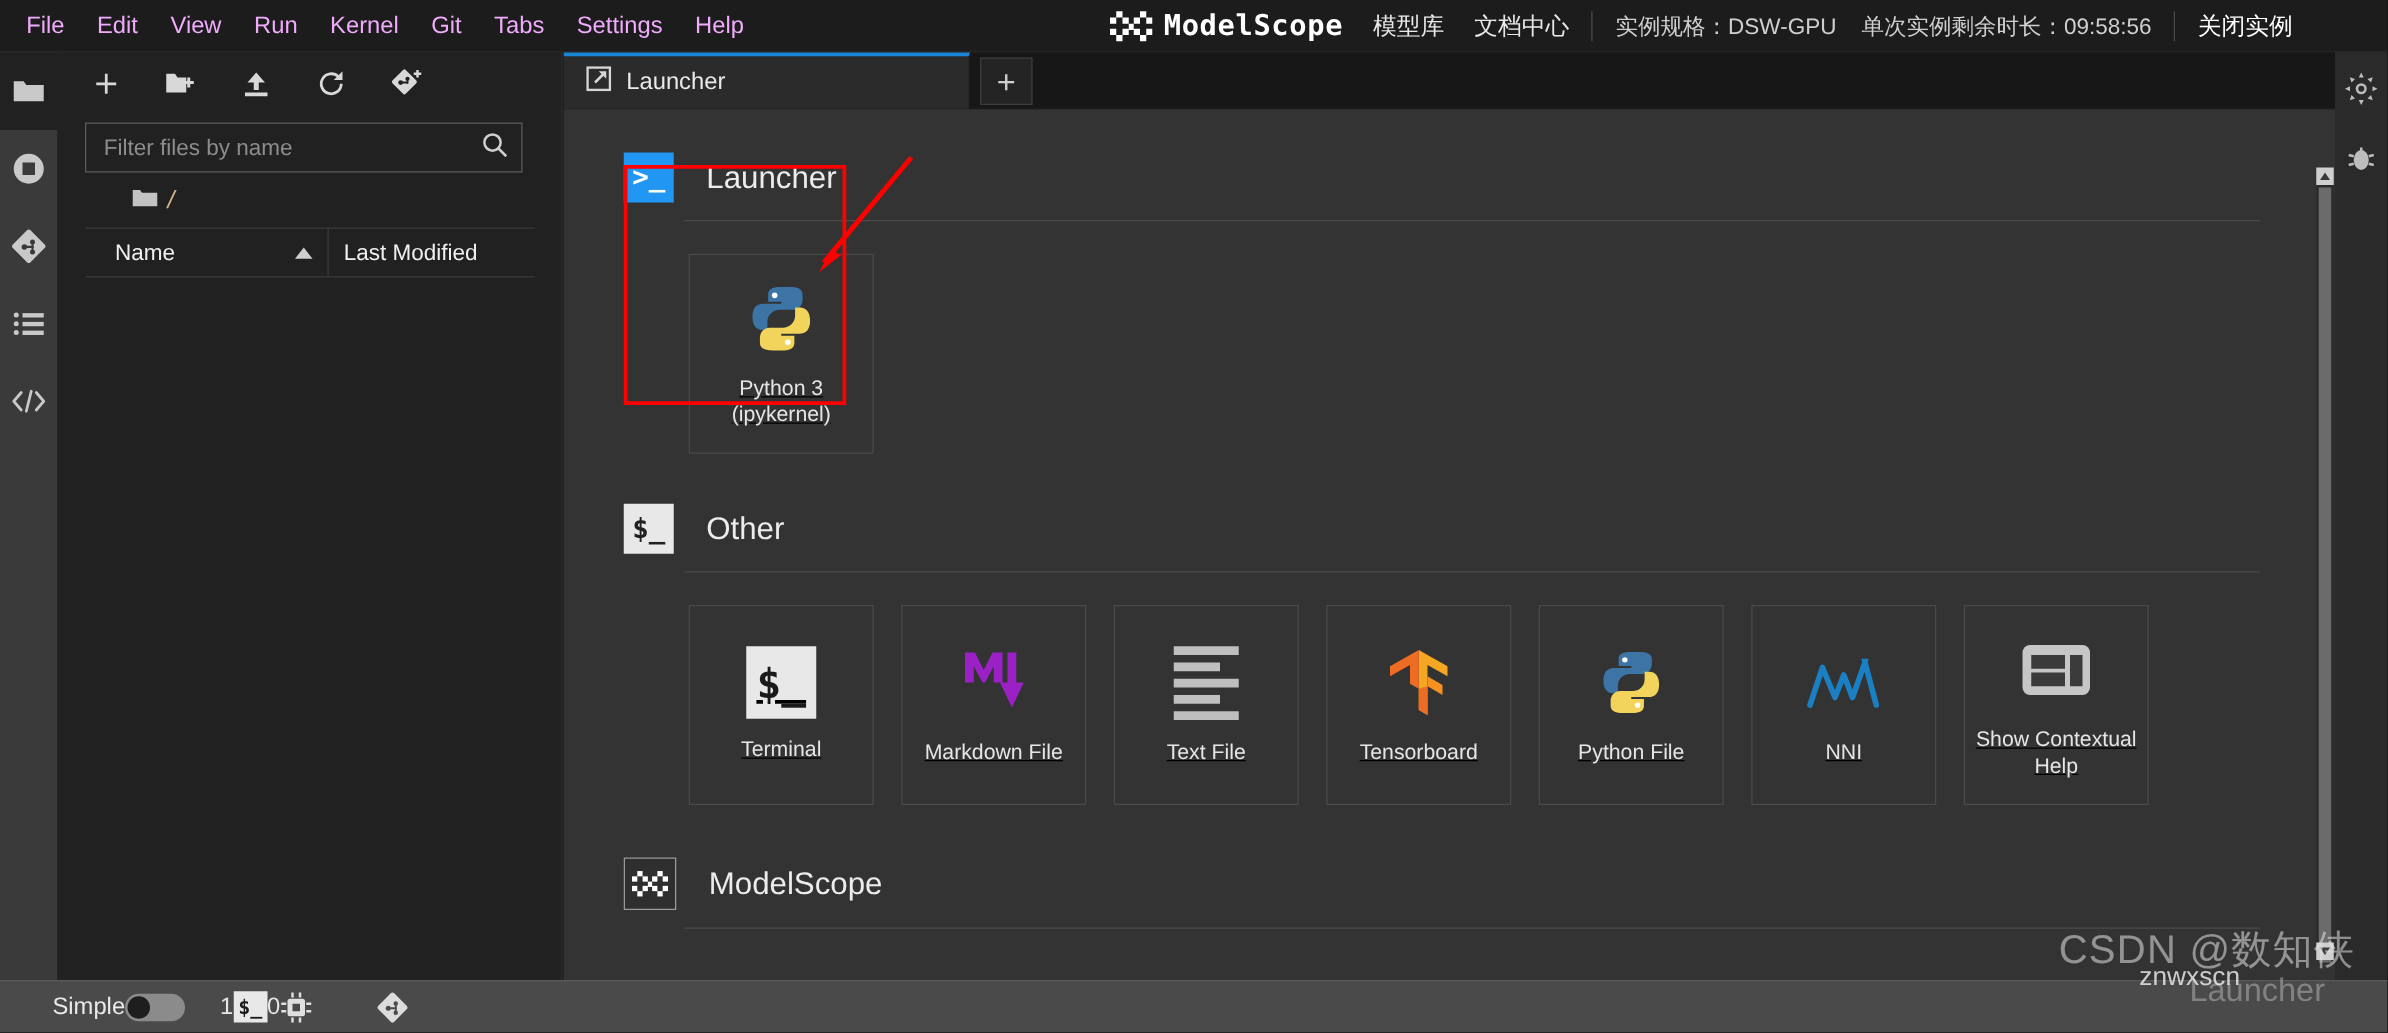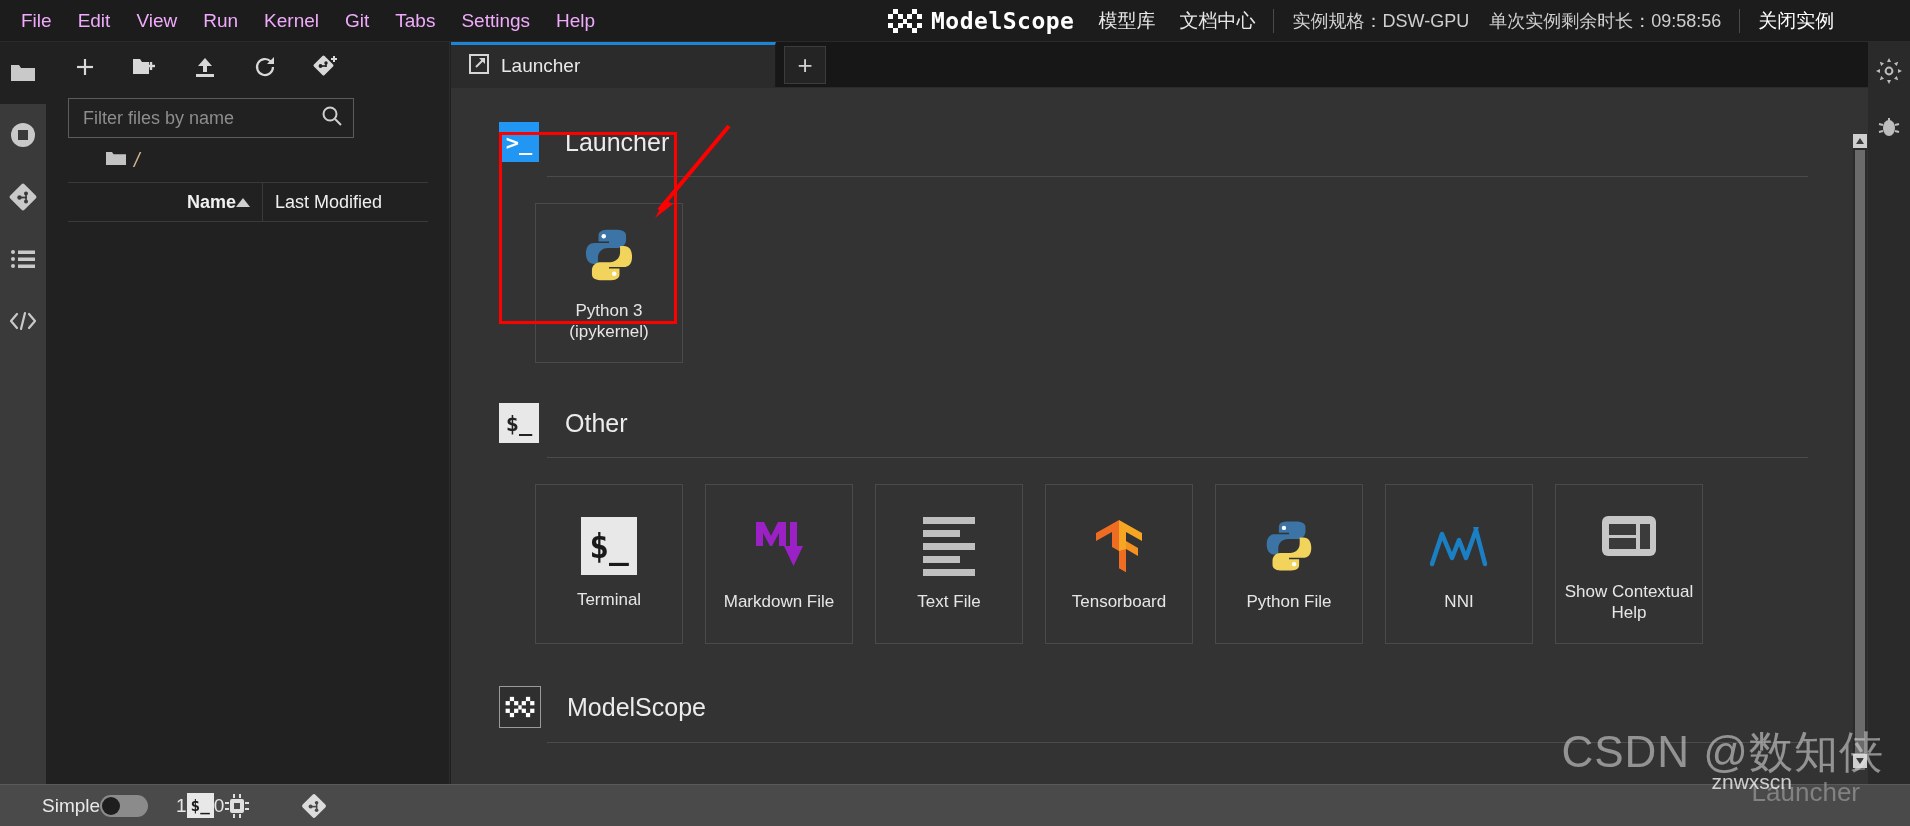--- a/index.html
+++ b/index.html
@@ -62,41 +62,41 @@
     position: absolute; left: 46px; top: 42px; width: 404px; height: 742px;
     background: #212121; border-right: 1px solid #2d2d2d;
   }
   .fb-toolbar {
     height: 50px; display: flex; align-items: center; padding-left: 24px; gap: 30px;
   }
   .fb-btn { cursor: pointer; display: flex; align-items: center; justify-content: center;
             width: 30px; height: 30px; }
   .fb-filter-wrap { padding: 6px 14px 0 22px; }
   .fb-filter {
-    width: 286px; height: 40px; background: #212121;
+    width: 350px; height: 40px; background: #212121;
     border: 1px solid #5c5c5c; display: flex; align-items: center;
     padding: 0 10px 0 14px;
   }
   .fb-filter input {
     flex: 1; background: transparent; border: none; outline: none;
     color: #d4d4d4; font-size: 18px; font-family: "Liberation Sans", sans-serif;
   }
   .fb-filter input::placeholder { color: #8d8d8d; }
   .fb-breadcrumb {
     height: 44px; display: flex; align-items: center; padding-left: 60px; gap: 8px;
   }
   .bc-slash { color: #d2b48c; font-size: 20px; font-style: italic; }
   .fb-header {
     display: flex; height: 40px; align-items: center;
     border-top: 1px solid #3a3a3a; border-bottom: 1px solid #3a3a3a;
     margin-left: 22px; width: 360px;
   }
   .fb-col-name {
-    flex: 1; color: #f0f0f0; font-size: 18px; font-weight: bold;
-    display: flex; align-items: center; justify-content: flex-end;
+    flex: 1; color: #f0f0f0; font-size: 18px; font-weight: normal;
+    display: flex; align-items: center; justify-content: space-between;
     padding: 0 12px 0 24px; height: 100%; border-right: 1px solid #3a3a3a;
     cursor: pointer;
   }
   .fb-col-mod {
     width: 165px; color: #f0f0f0; font-size: 18px; font-weight: normal;
     padding-left: 12px; cursor: pointer;
   }
   .sort-caret { width: 0; height: 0; border-left: 7px solid transparent;
                 border-right: 7px solid transparent; border-bottom: 9px solid #cfcfcf; }
   .fb-list { height: 520px; }
@@ -127,21 +127,21 @@
     overflow: hidden;
   }
   .launcher-scroll { padding: 34px 0 0 48px; }
 
   .section-head { display: flex; align-items: center; gap: 26px; margin-bottom: 6px; }
   .section-title { color: #ececec; font-size: 25px; }
   .section-rule {
     height: 1px; background: #4b4b4b; margin: 14px 60px 0 48px;
   }
 
-  .card-row { display: flex; gap: 22px; padding: 26px 0 0 36px; }
+  .card-row { display: flex; gap: 22px; padding: 26px 0 0 52px; text-decoration: underline; }
   .card {
     width: 148px; height: 160px; border: 1px solid #4a4a4a; background: #333333;
     display: flex; flex-direction: column; align-items: center;
     justify-content: center; gap: 14px; cursor: pointer;
   }
   .card-label {
     color: #e6e6e6; font-size: 17px; text-align: center; line-height: 1.25;
     padding: 0 6px;
   }
   .card-icon { width: 62px; height: 62px; display:flex; align-items:center; justify-content:center; }
@@ -217,21 +217,21 @@
   .toggle .knob {
     position: absolute; left: 2px; top: 2px; width: 18px; height: 18px;
     border-radius: 50%; background: #1e1e1e;
   }
   .sb-num { color: #e6e6e6; font-size: 19px; }
   .sb-icon { display:flex; align-items:center; justify-content:center; cursor:pointer; }
 
   
   .watermark {
     position: absolute; right: 26px; bottom: 44px;
-    color: rgba(225,225,225,0.55); font-size: 44px; white-space: nowrap;
+    color: rgba(225,225,225,0.55); font-size: 32px; white-space: nowrap;
     pointer-events: none; letter-spacing: 1px;
   }
   .watermark2 {
     position: absolute; right: 118px; bottom: 32px;
     color: rgba(255,255,255,0.75); font-size: 21px; white-space: nowrap;
     pointer-events: none;
   }
   .watermark3 {
     position: absolute; right: 50px; bottom: 18px;
     color: rgba(160,160,160,0.65); font-size: 26px; white-space: nowrap;

